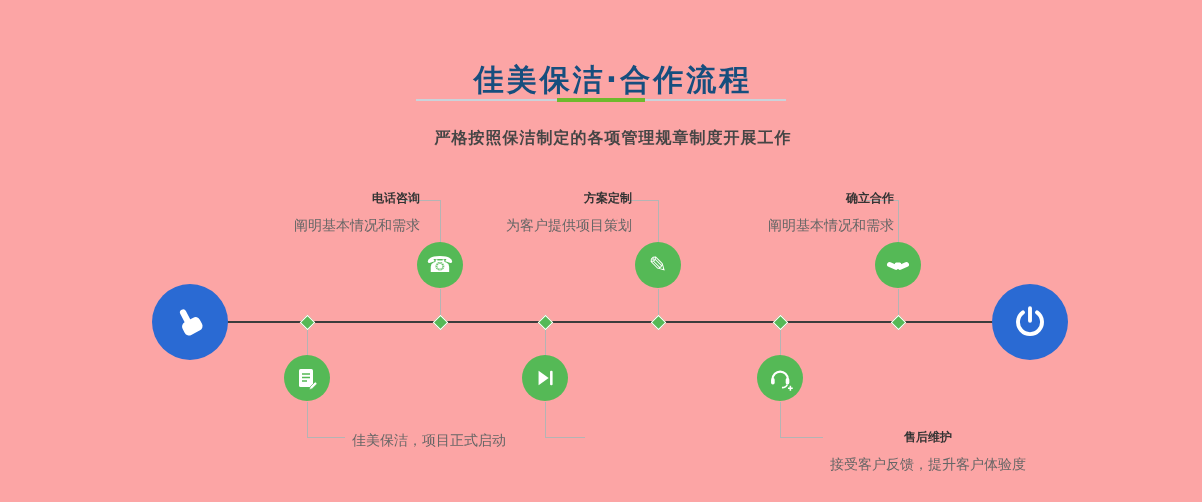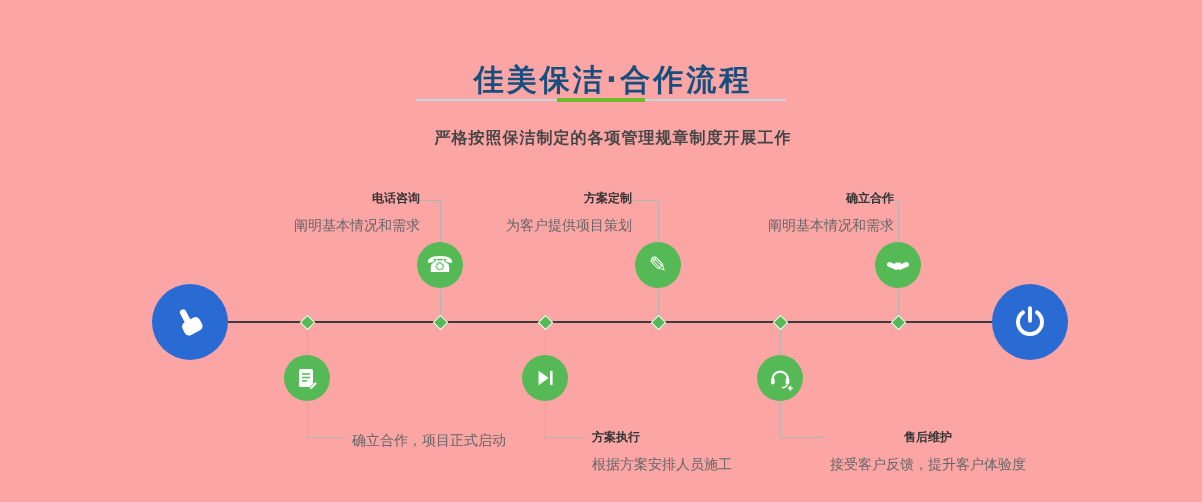--- a/index.html
+++ b/index.html
@@ -86,36 +86,32 @@
   <div class="abs gcircle" style="left:284px;top:355px;">
     <svg viewBox="0 0 24 24" width="24" height="24">
       <rect x="4" y="3" width="14" height="18" rx="1.6" fill="#ffffff"></rect>
       <g stroke="#55b956" stroke-width="1.6" fill="none">
         <path d="M7 8h8M7 11.5h8M7 15h5"></path>
       </g>
       <path d="M15 21l5.2-5.2 1.9 1.9L16.9 22.9l-2.5.6z" fill="#ffffff" stroke="#55b956" stroke-width="0.7"></path>
     </svg>
   </div>
   <div class="abs label bottom" style="left:352px;top:425px;">
-    <div class="step-desc">确立合作，项目正式启动</div>
+    <div class="step-desc">佳美保洁，项目正式启动</div>
   </div>
 
   <div class="abs conn" style="left:545px;top:328px;width:1px;height:28px;"></div>
   <div class="abs conn" style="left:545px;top:402px;width:1px;height:36px;"></div>
   <div class="abs conn" style="left:545px;top:437px;width:40px;height:1px;"></div>
   <div class="abs diamond" style="left:540px;top:317px;"></div>
   <div class="abs gcircle" style="left:522px;top:355px;">
     <svg viewBox="0 0 24 24" width="22" height="22">
       <path d="M5 4L16 12L5 20Z" fill="#ffffff"></path>
       <rect x="17.5" y="4" width="2.8" height="16" rx="1.2" fill="#ffffff"></rect>
     </svg>
-  </div>
-  <div class="abs label bottom" style="left:592px;top:425px;">
-    <div class="step-title">方案执行</div>
-    <div class="step-desc">根据方案安排人员施工</div>
   </div>
 
   <div class="abs conn" style="left:780px;top:328px;width:1px;height:28px;"></div>
   <div class="abs conn" style="left:780px;top:402px;width:1px;height:36px;"></div>
   <div class="abs conn" style="left:780px;top:437px;width:43px;height:1px;"></div>
   <div class="abs diamond" style="left:775px;top:317px;"></div>
   <div class="abs gcircle" style="left:757px;top:355px;">
     <svg viewBox="0 0 26 26" width="27" height="27">
       <path d="M5.4 13.6a7.3 7.3 0 0 1 14.6 0" fill="none" stroke="#ffffff" stroke-width="2.1"></path>
       <rect x="3.9" y="12.6" width="3.5" height="6.2" rx="1.7" fill="#ffffff"></rect>

